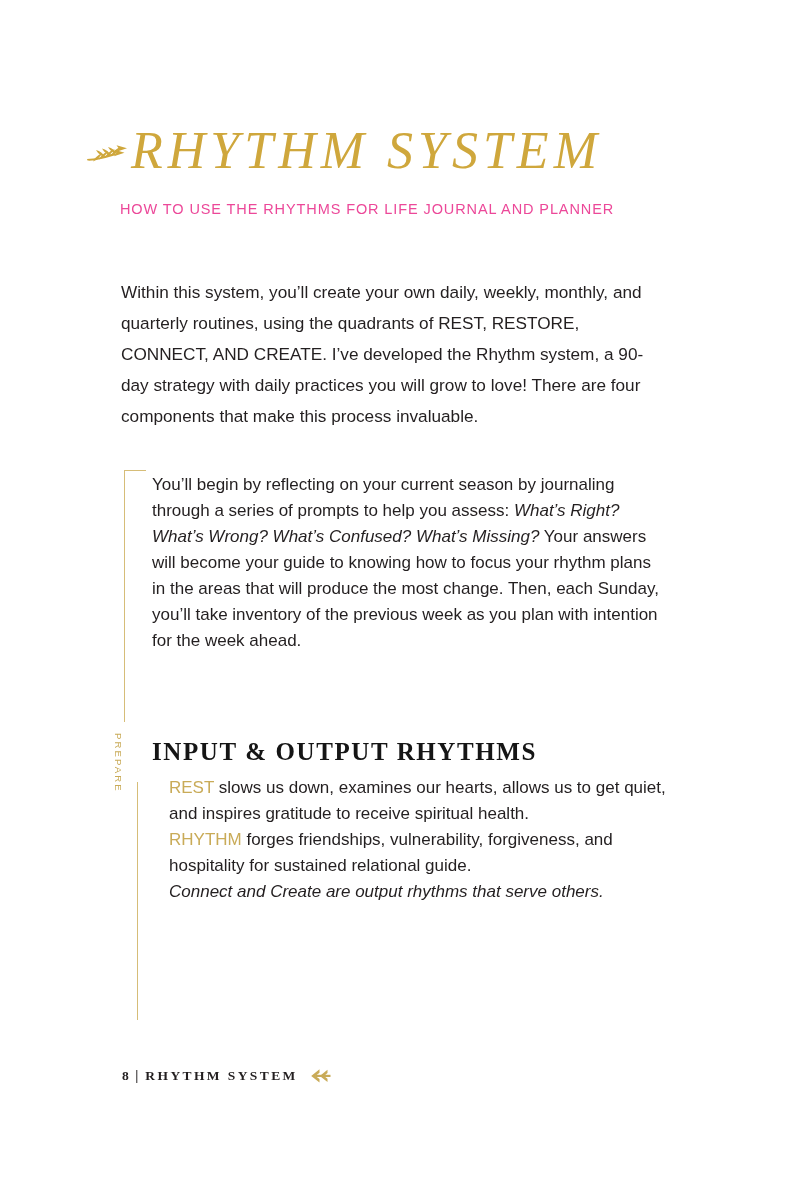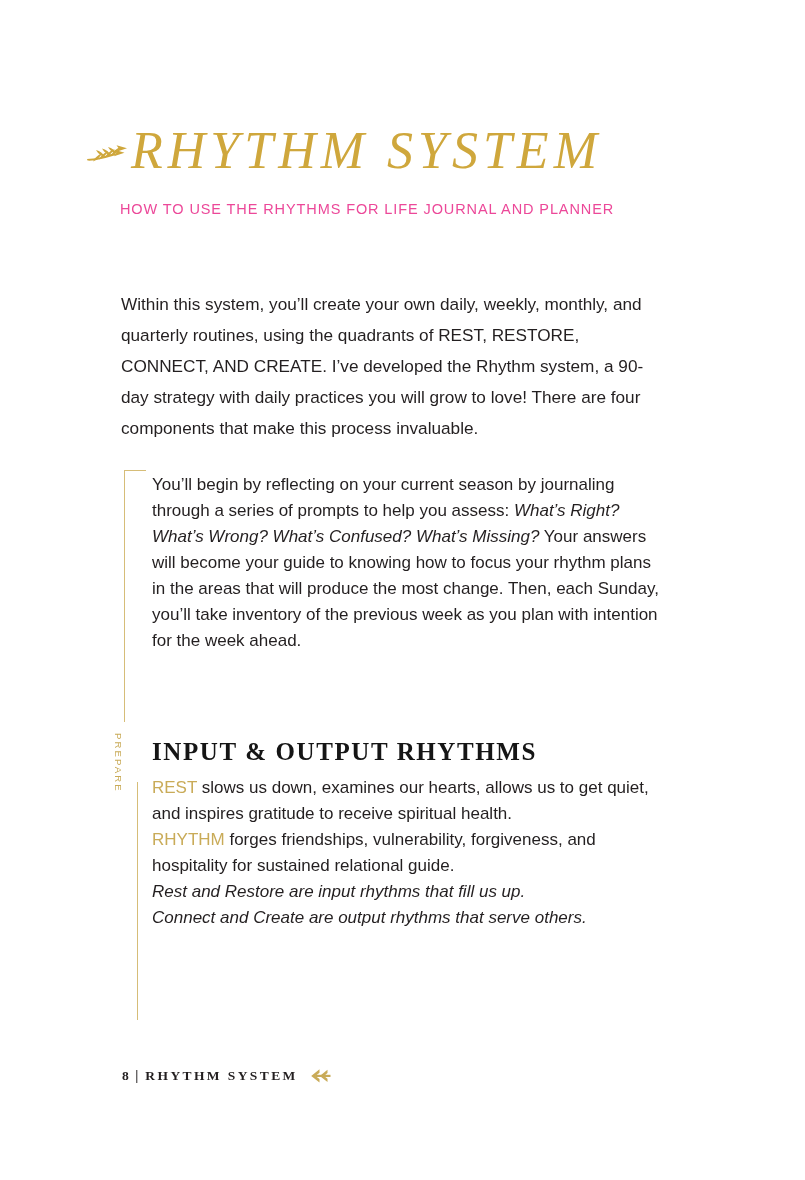--- a/index.html
+++ b/index.html
@@ -64,21 +64,20 @@
   
   .intro {
     position: absolute;
     left: 121px;
     top: 277px;
     width: 528px;
     font-size: 17.2px;
     line-height: 31px;
     color: #231f20;
     font-weight: 400;
-    margin-top: 12px;
   }
 
   
   .section {
     position: absolute;
   }
   .section-heading {
     font-family: "Liberation Serif", serif;
     font-weight: 700;
     font-size: 25px;
@@ -216,24 +215,23 @@
     </div>
   </div>
 
   <div class="side-tab">PREPARE</div>
 
   <div class="bracket" id="bracket-input-output">
     <span class="vline"></span>
   </div>
   <div class="section" id="section-input-output">
     <h2 class="section-heading">INPUT &amp; OUTPUT RHYTHMS</h2>
-    <div class="section-body" style="margin-top:9px;">
+    <div class="section-body" style="margin-top:9px;margin-left:17px;">
       <span class="line"><span class="kw">REST</span><span> slows us down, examines our hearts, allows us to get quiet, and inspires gratitude to receive spiritual health.</span></span>
       <span class="line"><span class="kw">RHYTHM</span><span> forges friendships, vulnerability, forgiveness, and hospitality for sustained relational guide.</span></span>
-      <span class="line ital">Rest and Restore are input rhythms that fill us up.</span>
       <span class="line ital">Connect and Create are output rhythms that serve others.</span>
     </div>
   </div>
 
   <div class="footer">
     <span class="footer-page-num">8</span>
     <span class="footer-sep">|</span>
     <span class="footer-label">RHYTHM SYSTEM</span>
     <svg class="footer-arrow-icon" viewBox="0 0 26 18">
       <g fill="#c9ab58">

